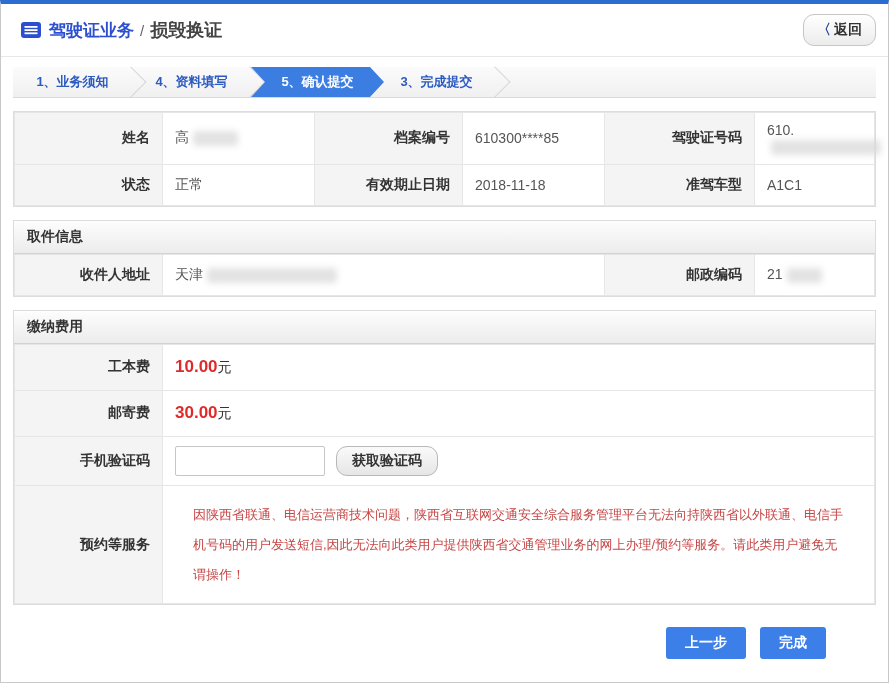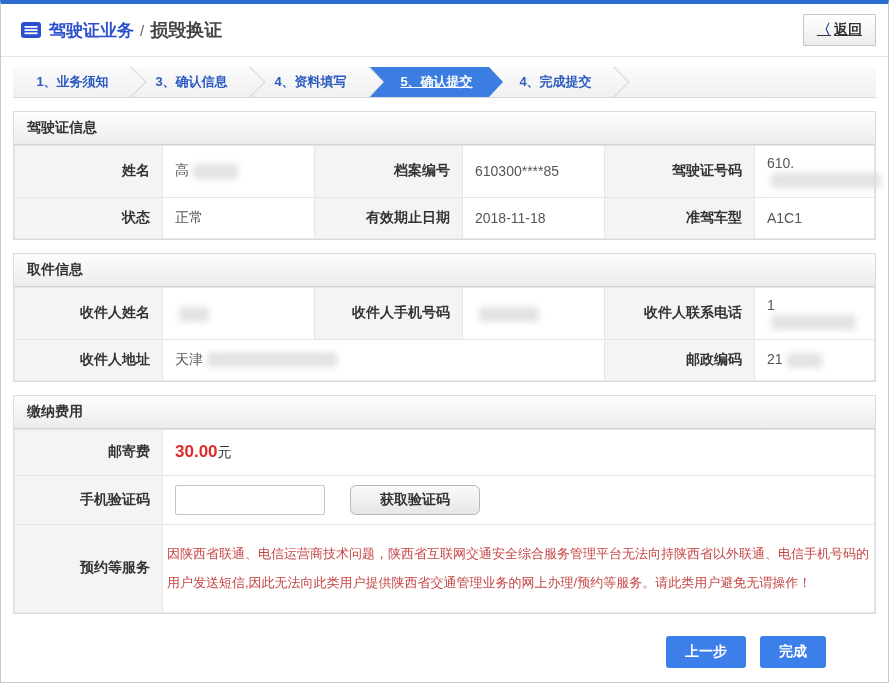--- a/index.html
+++ b/index.html
@@ -7,49 +7,49 @@
   body { font-family:"Liberation Sans","DejaVu Sans",sans-serif; width:889px; height:683px; }
 
   .page { width:889px; height:683px; border:1px solid #c9c9c9; border-top:4px solid #2c6dd2; background:#fff; overflow:hidden; }
 
   
   .hdr { height:53px; display:flex; align-items:center; padding:0 12px 0 20px; border-bottom:1px solid #e7e7e7; background:#fff; }
   .hdr .icon { display:inline-flex; margin-right:8px; }
   .hdr .t1 { font-size:17px; font-weight:bold; color:#2b4fd0; }
   .hdr .sep { font-size:15px; color:#666; margin:0 6px; }
   .hdr .t2 { font-size:18px; color:#444; font-weight:bold; }
-  .back-btn { margin-left:auto; padding:6px 13px; background:linear-gradient(#ffffff,#ececec); border:1px solid #c6c6c6; border-radius:1px; font-size:14px; font-weight:bold; color:#333; cursor:pointer;text-decoration:underline; }
+  .back-btn { margin-left:auto; padding:6px 13px; background:linear-gradient(#ffffff,#ececec); border:1px solid #c6c6c6; border-radius:11px; font-size:14px; font-weight:bold; color:#333; cursor:pointer; }
   .back-btn .chev { color:#1f3d8f; font-weight:bold; margin-right:3px; }
 
   
   .steps { margin:10px 12px 0; height:31px; display:flex; background:linear-gradient(#fbfbfb,#f0f0f0); border-bottom:1px solid #d9d9d9; position:relative; }
   .step { width:119px; height:30px; line-height:30px; text-align:center; font-size:13px; font-weight:bold; color:#2b5ac0; position:relative; cursor:pointer; }
   .step.sep::after { content:""; position:absolute; right:-10px; top:4px; width:21px; height:21px; transform:rotate(45deg); border-top:1px solid #d6d6d6; border-right:1px solid #d6d6d6; pointer-events:none; }
-  .step.active { background:#3c7de2; color:#fff; clip-path:polygon(0 0, calc(100% - 14px) 0, 100% 50%, calc(100% - 14px) 100%, 0 100%, 14px 50%); width:133px; margin-right:-7px; z-index:2;text-decoration:underline; }
+  .step.active { background:#3c7de2; color:#fff; clip-path:polygon(0 0, calc(100% - 14px) 0, 100% 50%, calc(100% - 14px) 100%, 0 100%, 14px 50%); width:133px; margin-right:-7px; z-index:2; }
 
   
   .section { margin:13px 12px 0; border:1px solid #dcdcdc; }
   .section:first-of-type { margin-top:26px; }
   .sec-header { background:linear-gradient(#fdfdfd,#ececec); border-bottom:1px solid #d2d2d2; padding:7px 13px; font-size:14px; font-weight:bold; color:#333; }
   table { width:100%; border-collapse:collapse; table-layout:fixed; }
   td { border:1px solid #e6e6e6; font-size:14px; height:41px; padding:9px 12px; vertical-align:middle; }
   td.lbl { background:#f4f4f4; text-align:right; font-weight:bold; color:#333; }
   td.val { background:#fff; color:#555; }
   .fees td { height:46px; }
   .redact { display:inline-block; height:15px; background:#d9d9d9; filter:blur(3px); border-radius:3px; vertical-align:middle; margin-left:4px; opacity:.75; }
   .w30{width:30px;} .w35{width:35px;} .w45{width:45px;} .w60{width:60px;} .w85{width:85px;} .w110{width:110px;} .w130{width:130px;}
 
   .fee-amt { color:#e02a2a; font-weight:bold; font-size:17px; }
   .fee-unit { color:#333; font-size:14px; }
 
   .code-input { width:150px; height:30px; border:1px solid #c6c6c6; border-radius:2px; padding:0 6px; font-size:14px; vertical-align:middle; }
-  .code-btn { height:30px; margin-left:21px; padding:0 29px; background:linear-gradient(#fafafa,#e6e6e6); border:1px solid #b8b8b8; border-radius:6px; font-size:14px; font-weight:bold; color:#333; vertical-align:middle; cursor:pointer; }
+  .code-btn { height:30px; margin-left:7px; padding:0 15px; background:linear-gradient(#fafafa,#e6e6e6); border:1px solid #b8b8b8; border-radius:11px; font-size:14px; font-weight:bold; color:#333; vertical-align:middle; cursor:pointer; }
 
   .notice { color:#c64545; font-size:13px; line-height:2.3; padding:4px 2px; }
-  td.notice-cell { padding:10px 2px; }
+  td.notice-cell { padding:10px 28px; }
 
   
   .footer { display:flex; justify-content:flex-end; padding:22px 62px 0 0; gap:14px; }
   .btn-blue { background:#3d7fe8; color:#fff; border:none; border-radius:3px; padding:0 19px; height:32px; font-size:14px; font-weight:bold; cursor:pointer; }
 </style>
 </head>
 <body>
 
 <div class="page">
 
@@ -63,28 +63,26 @@
       </svg>
     </span>
     <span class="t1">驾驶证业务</span>
     <span class="sep">/</span>
     <span class="t2">损毁换证</span>
     <button class="back-btn"><span class="chev">〈</span><span>返回</span></button>
   </div>
 
   <div class="steps">
     <div class="step sep"><span>1、业务须知</span></div>
-    <div class="step sep"><span>3、确认信息</span></div>
     <div class="step sep"><span>4、资料填写</span></div>
     <div class="step active"><span>5、确认提交</span></div>
-    <div class="step sep"><span>4、完成提交</span></div>
+    <div class="step sep"><span>3、完成提交</span></div>
   </div>
 
   <div class="section">
-    <div class="sec-header">驾驶证信息</div>
     <table>
       <colgroup>
           <col style="width:148px">
           <col style="width:152px">
           <col style="width:148px">
           <col style="width:142px">
           <col style="width:150px">
           <col>
         </colgroup>
       <tbody>
@@ -113,46 +111,42 @@
     <table>
       <colgroup>
           <col style="width:148px">
           <col style="width:152px">
           <col style="width:148px">
           <col style="width:142px">
           <col style="width:150px">
           <col>
         </colgroup>
       <tbody>
-          <tr>
-        <td class="lbl">收件人姓名</td>
-        <td class="val"><span></span><span class="redact w30"></span></td>
-        <td class="lbl">收件人手机号码</td>
-        <td class="val"><span></span><span class="redact w60"></span></td>
-        <td class="lbl">收件人联系电话</td>
-        <td class="val"><span>1</span><span class="redact w85"></span></td>
-      </tr>
       <tr>
         <td class="lbl">收件人地址</td>
         <td class="val" colspan="3"><span>天津</span><span class="redact w130"></span></td>
         <td class="lbl">邮政编码</td>
         <td class="val"><span>21</span><span class="redact w35"></span></td>
       </tr>
     </tbody>
       </table>
   </div>
 
   <div class="section">
     <div class="sec-header">缴纳费用</div>
     <table class="fees">
       <colgroup>
           <col style="width:148px">
           <col>
         </colgroup>
       <tbody>
+          <tr>
+        <td class="lbl">工本费</td>
+        <td class="val"><span class="fee-amt">10.00</span><span class="fee-unit">元</span></td>
+      </tr>
       <tr>
         <td class="lbl">邮寄费</td>
         <td class="val"><span class="fee-amt">30.00</span><span class="fee-unit">元</span></td>
       </tr>
       <tr>
         <td class="lbl">手机验证码</td>
         <td class="val">
           <input class="code-input" type="text" value="" style="">
           <button class="code-btn">获取验证码</button>
         </td>

